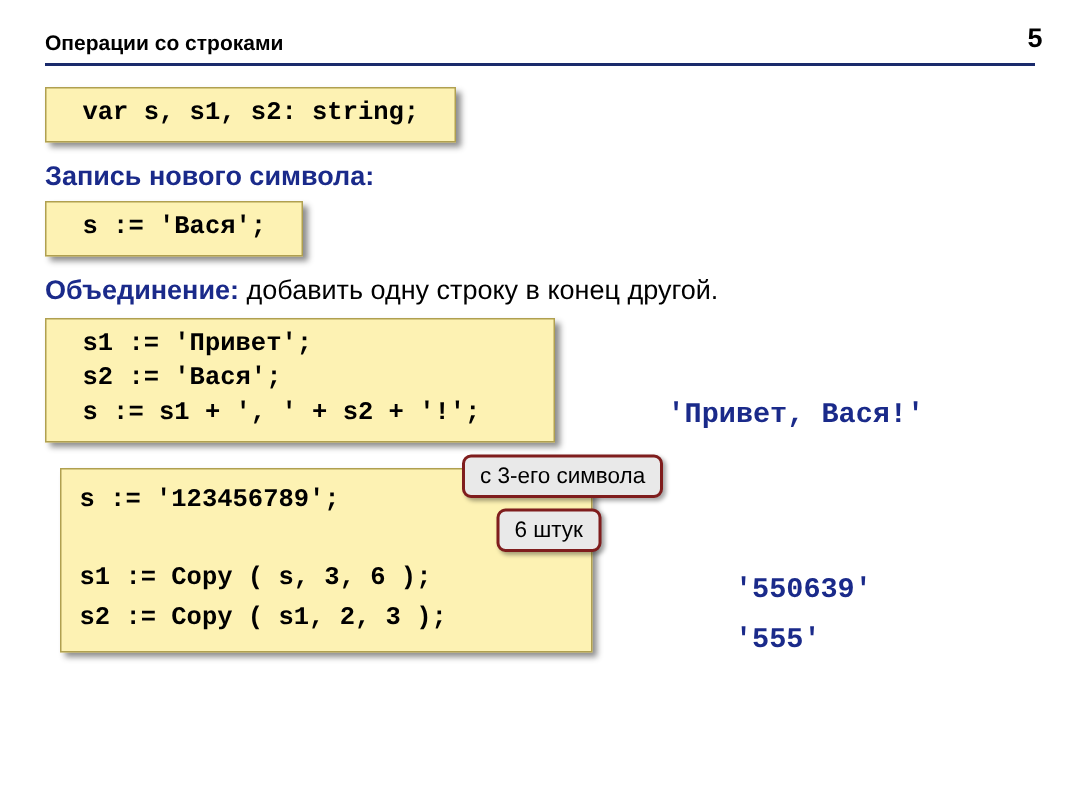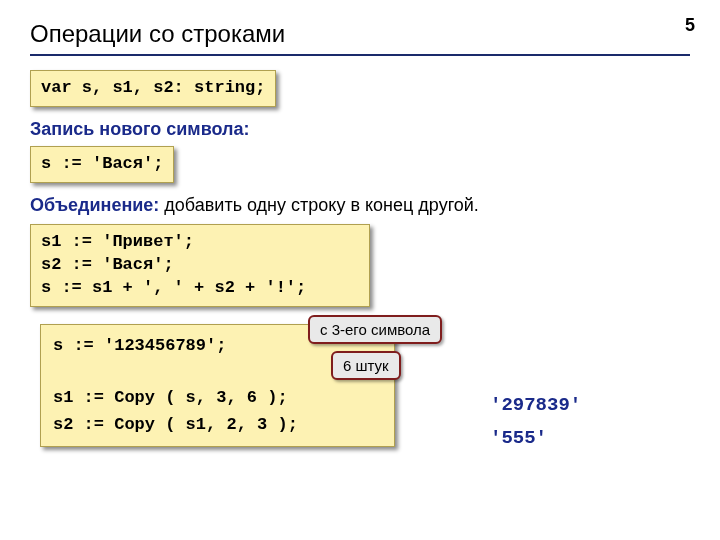--- a/index.html
+++ b/index.html
@@ -17,22 +17,22 @@
   }
   .pagenum {
     position: absolute;
     top: 15px;
     right: 25px;
     font-size: 18px;
     font-weight: bold;
     color: #000;
   }
   .title {
-    font-size: 24px;
-    font-weight: normal;
+    font-size: 14px;
+    font-weight: bold;
     color: #000;
     margin: 0 0 6px 0;
   }
   .rule {
     height: 2px;
     background: #1a2a6b;
     margin-bottom: 14px;
   }
   .subhead {
     font-size: 18px;
@@ -46,21 +46,21 @@
     margin: 6px 0 8px 0;
   }
   .para .lead {
     font-weight: bold;
     color: #1a2a8a;
   }
   .codebox {
     background: #fdf2b3;
     border: 1px solid #b0a050;
     box-shadow: 3px 3px 4px rgba(0,0,0,0.45);
-    padding: 6px 10px;
+    padding: 6px 24px;
     font-family: "Courier New", Courier, monospace;
     font-size: 17px;
     font-weight: bold;
     color: #000;
     display: inline-block;
     white-space: pre;
     line-height: 1.35;
   }
   .codebox.wide { min-width: 340px; }
   .row {
@@ -123,26 +123,27 @@
     <div class="codebox">s := 'Вася';</div>
   </div>
 
   <div class="para">
     <span class="lead">Объединение:</span><span> добавить одну строку в конец другой.</span>
   </div>
   <div class="row">
     <div class="codebox wide">s1 := 'Привет';
 s2 := 'Вася';
 s := s1 + ', ' + s2 + '!';</div>
+    <div class="result result-greet">'Привет, Вася!'</div>
   </div>
 
 
   <div class="substr-area">
     <div class="codebox codebox-sub">s := '123456789';
 
 s1 := Copy ( s, 3, 6 );
 s2 := Copy ( s1, 2, 3 );</div>
     <div class="callout callout1">с 3-его символа</div>
     <div class="callout callout2">6 штук</div>
-    <div class="result r1">'297839'</div>
+    <div class="result r1">'550639'</div>
     <div class="result r2">'555'</div>
   </div>
 </div>
 
 </body></html>

